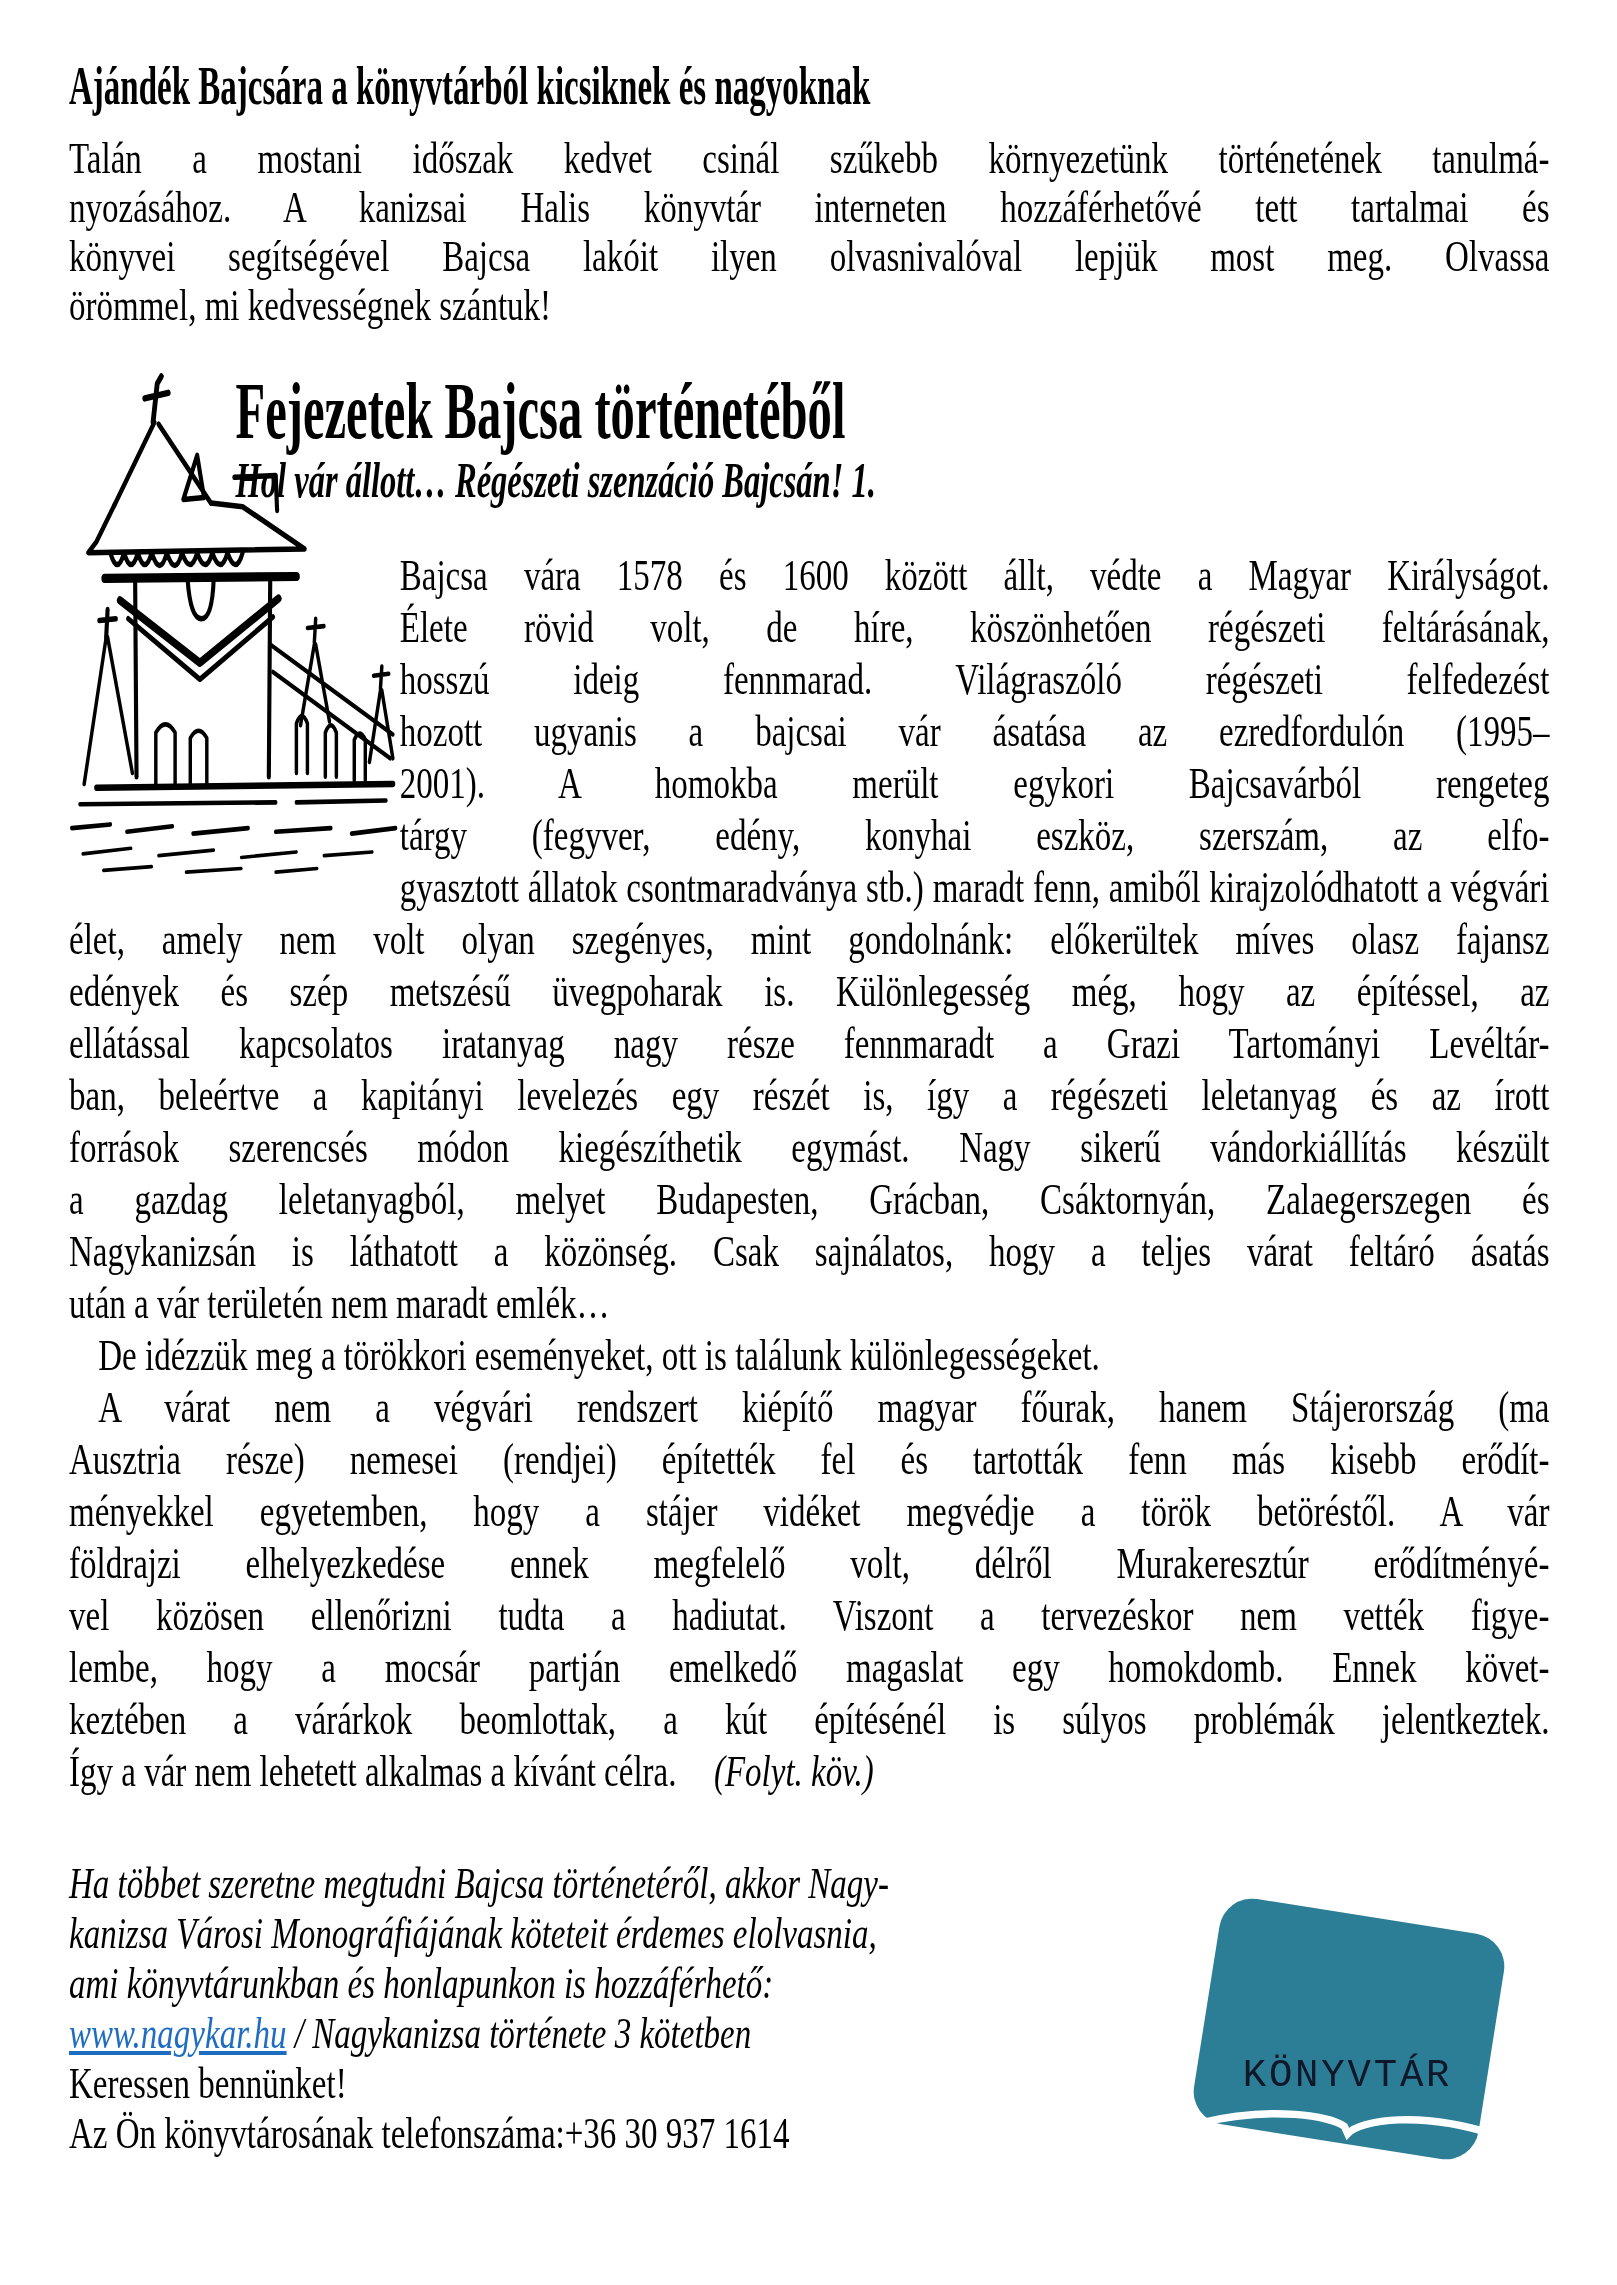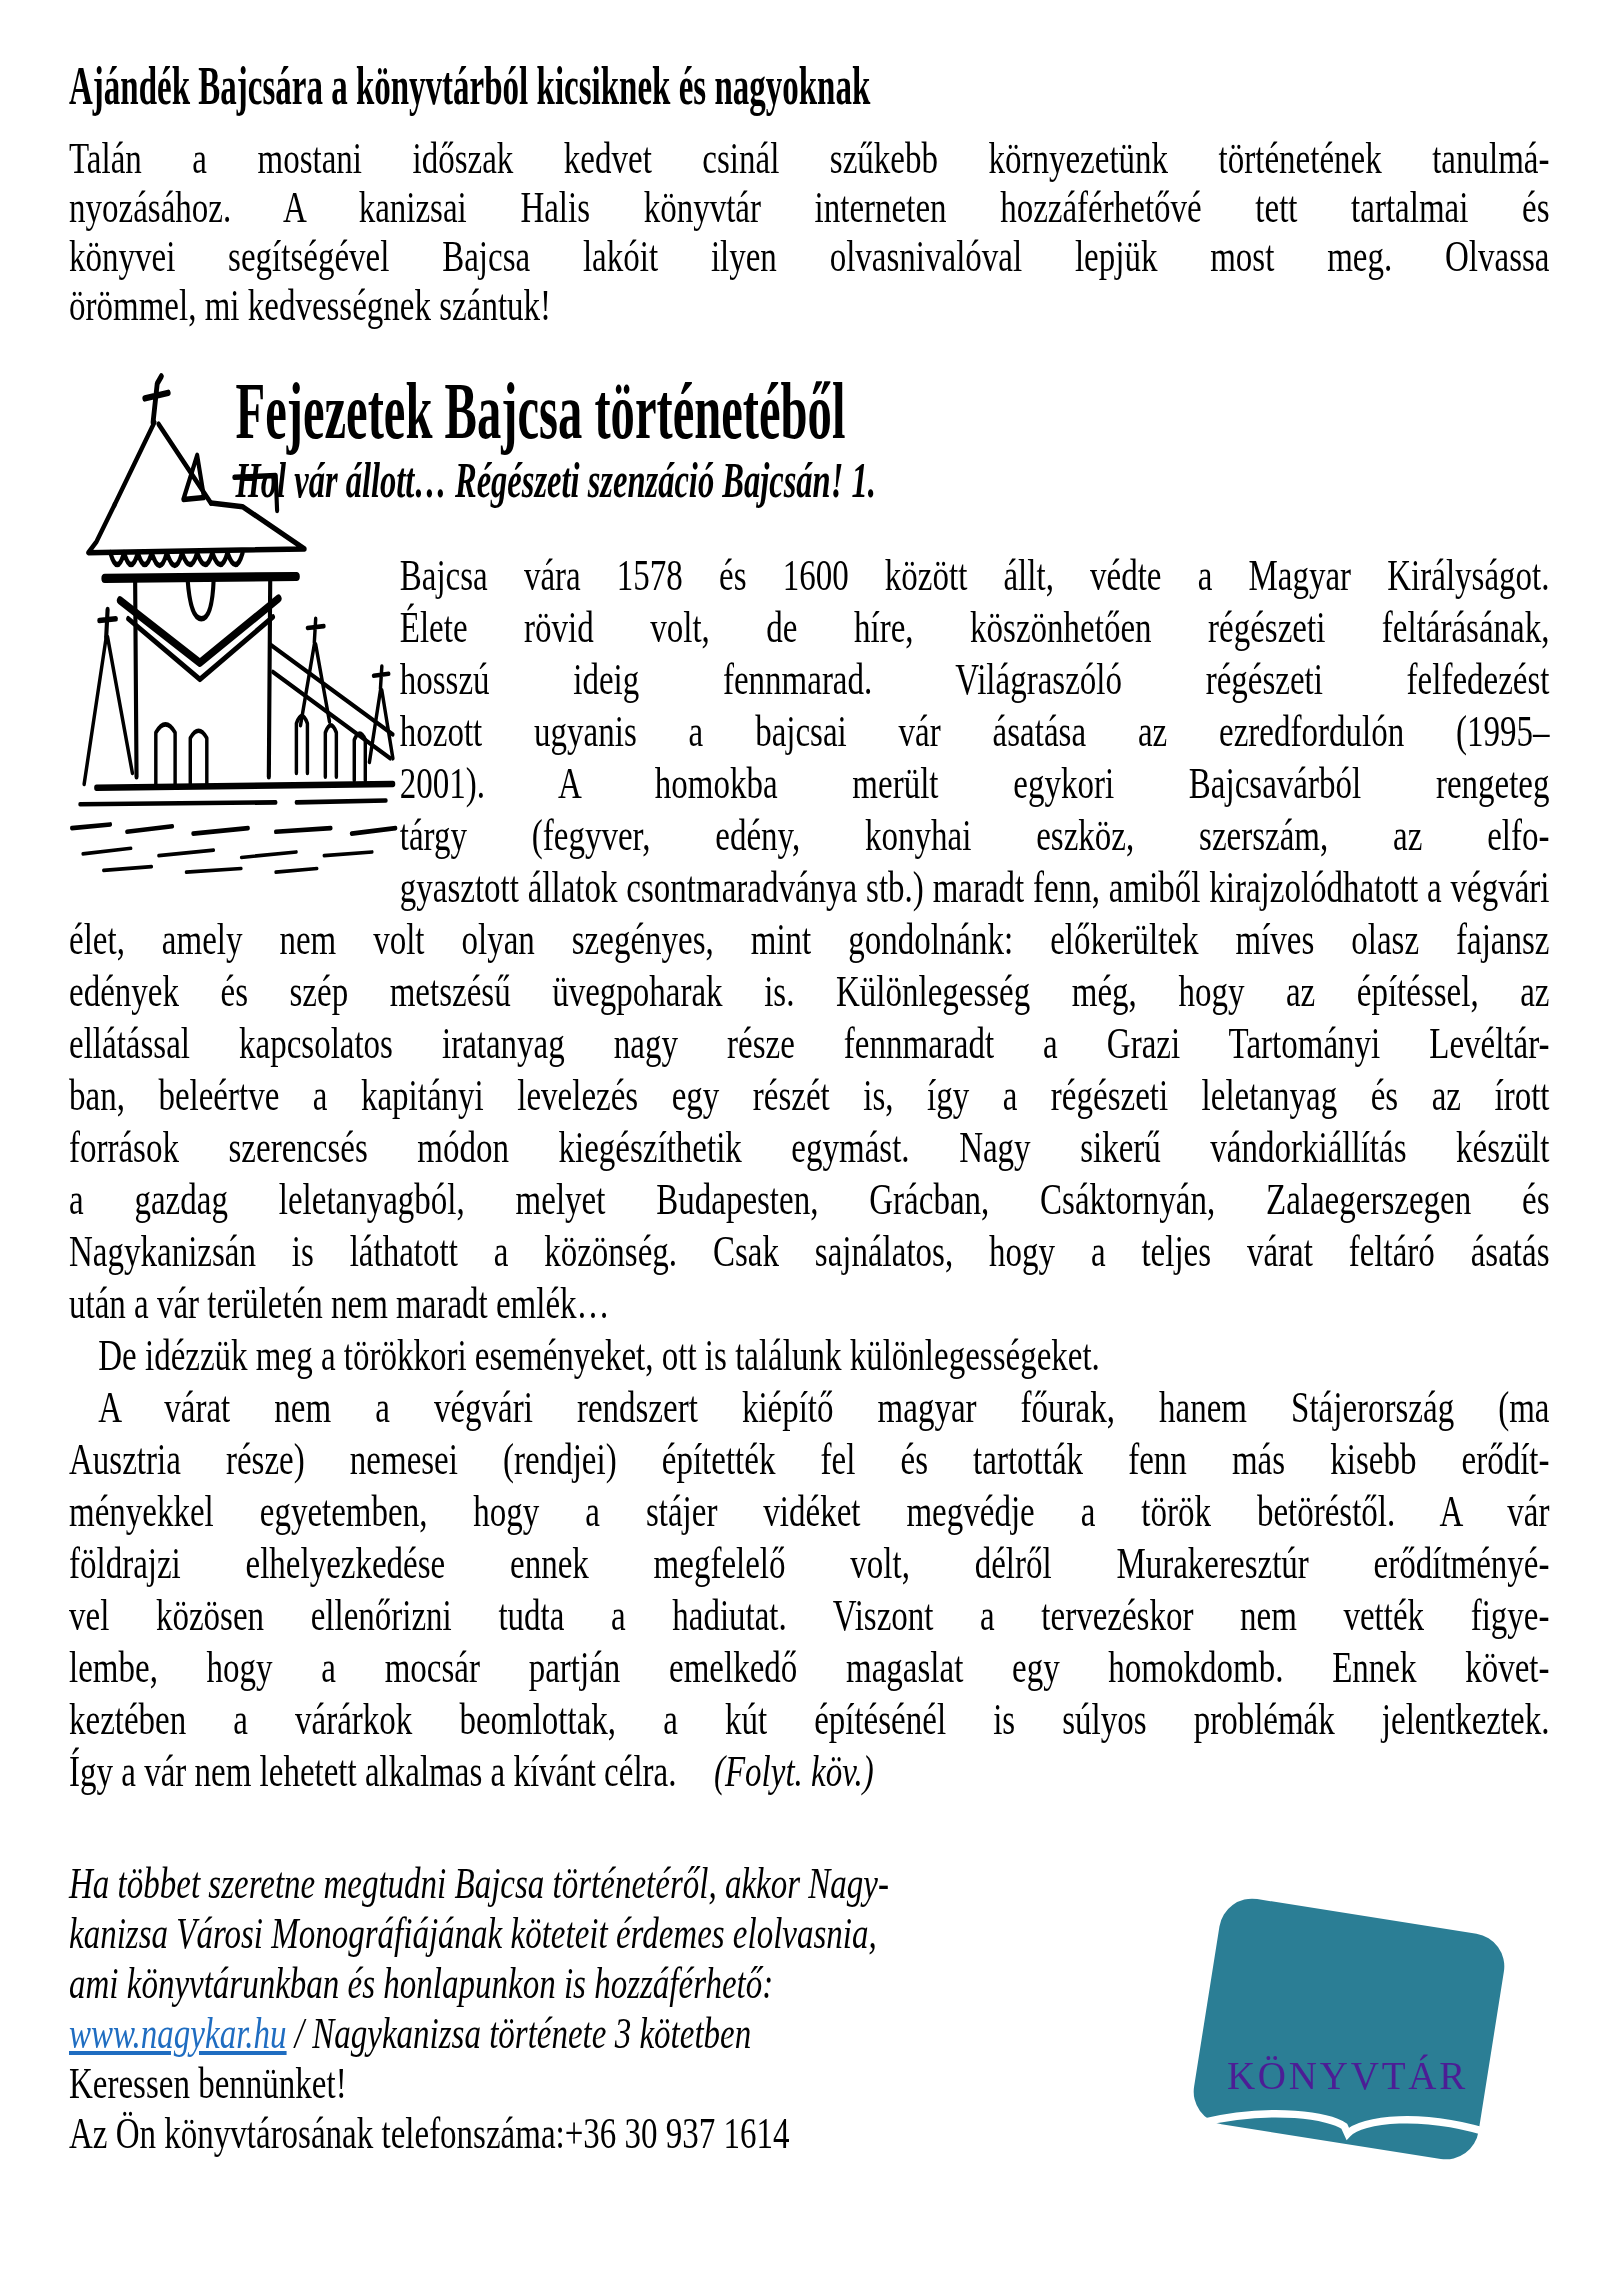--- a/index.html
+++ b/index.html
@@ -49,22 +49,22 @@
   .link-suffix { font-style: italic; }
 
   .logo-wrap { position: absolute; left: 1177px; top: 1908px; width: 358px; height: 285px; }
   .logo-card {
     position: absolute; left: 27.5px; top: 7.3px; width: 288px; height: 228px;
     background: #2b7e95; border-radius: 33px;
     transform: rotate(9deg);
   }
   .logo-text {
     position: absolute; left: 33px; top: 147px; width: 275px;
-    text-align: center; color: #4c1d95;
-    font-family: Liberation Serif, serif;
+    text-align: center; color: #0f172a;
+    font-family: Liberation Mono, monospace;
     font-size: 39px; letter-spacing: 2.8px; line-height: 42px;
   }
   .logo-book { position: absolute; left: 14.7px; top: 189px; transform: rotate(2deg); }
 </style>
 </head>
 <body>
 
 <div class="content">
 
   <h1 class="doc-title"><span class="sx">Ajándék Bajcsára a könyvtárból kicsiknek és nagyoknak</span></h1>

